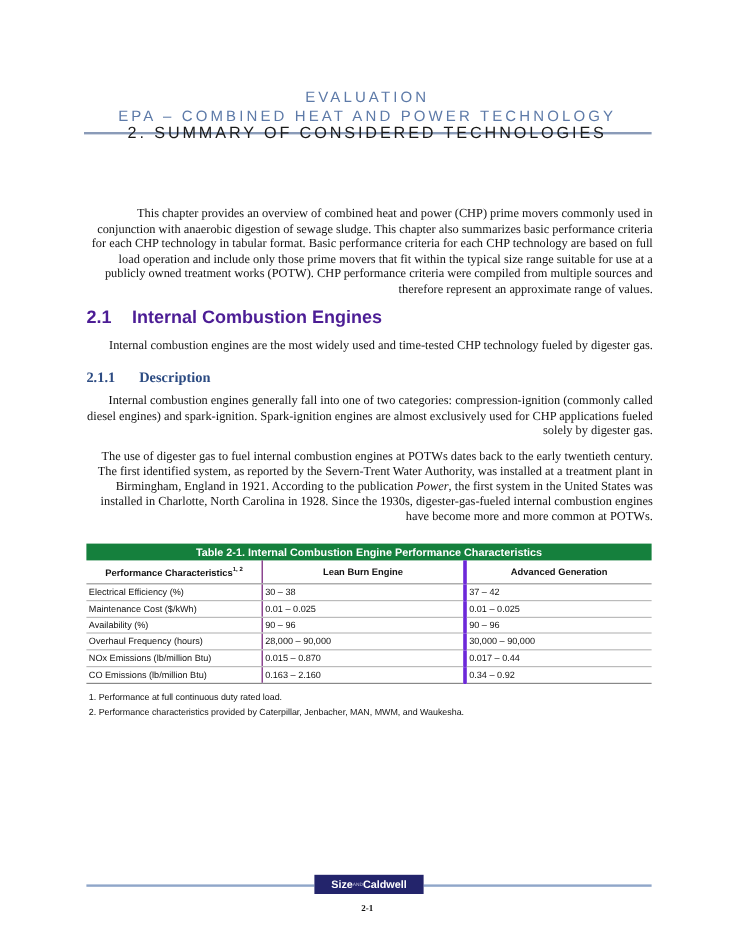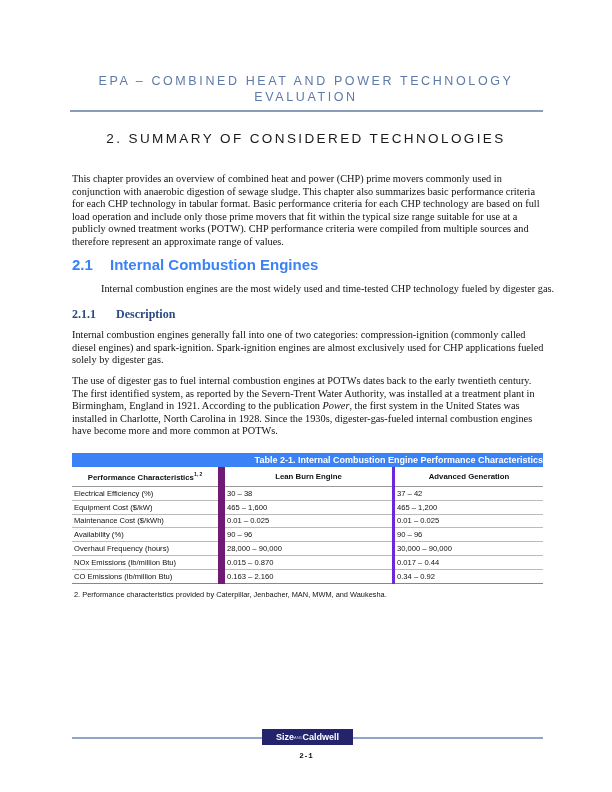--- a/index.html
+++ b/index.html
@@ -6,89 +6,90 @@
     body { width: 612px; height: 792px; position: relative; overflow: hidden; }
     .page { position: absolute; left: 0; top: 0; width: 612px; height: 792px; }
     .doc-title {
       position: absolute; left: 66px; width: 480px; top: 73px;
       text-align: center; color: #5d7aa8;
       font-family: "Liberation Sans", sans-serif; font-size: 12.5px;
       letter-spacing: 2.6px; line-height: 16px;
     }
     .header-rule { position: absolute; left: 70px; width: 473px; top: 110px; height: 1.5px; background: #8a9bb8; }
     .chapter-title {
-      position: absolute; left: 66px; width: 480px; top: 131px;
+      position: absolute; left: 66px; width: 480px; top: 103px;
       text-align: center; color: #1a1a1a;
       font-family: "Liberation Sans", sans-serif; font-size: 13.5px;
       letter-spacing: 2.4px;
     }
     .body-text {
       position: absolute; left: 72px; width: 472px;
       font-family: "Liberation Serif", serif; font-size: 10.3px; line-height: 12.6px;
       color: #111;
+      text-align: right;
     }
     .h2 {
       position: absolute; left: 72px; top: 256px;
       font-family: "Liberation Sans", sans-serif; font-weight: bold; font-size: 15px;
-      color: #3b82f6;
+      color: #4c1d95;
     }
     .h2 .num { display: inline-block; width: 38px; }
     .h3 {
       position: absolute; left: 72px; top: 307px;
       font-family: Liberation Serif, serif; font-weight: bold; font-size: 12px;
       color: #2c4b82;
     }
     .h3 .num { display: inline-block; width: 44px; }
     .table-wrap { position: absolute; left: 72px; top: 453px; width: 471px; }
     .table-caption {
-      background: #3b82f6; color: #ffffff; text-align: right;
+      background: #15803d; color: #ffffff; text-align: center;
       font-family: "Liberation Sans", sans-serif; font-weight: bold; font-size: 9px;
       height: 14px; line-height: 14px;
     }
     table { border-collapse: collapse; width: 471px; font-family: "Liberation Sans", sans-serif; font-size: 7.6px; color: #111; }
     th { font-weight: bold; font-size: 7.8px; height: 17px; text-align: center; border-bottom: 1px solid #999; }
     td { height: 12.8px; padding: 0 0 0 2px; border-bottom: 1px solid #bbb; vertical-align: middle; }
     td.c1, th.c1 { width: 144px; }
-    td.c2, th.c2 { width: 165px; border-left: 7px solid #701a75; }
+    td.c2, th.c2 { width: 165px; border-left: 1px solid #701a75; }
     td.c3, th.c3 { border-left: 3px solid #6d28d9; margin-top: 24px; }
     tr.last td { border-bottom: 1.5px solid #888; }
     sup { font-size: 5px; }
     .footnotes { margin-top: 4px; font-family: "Liberation Sans", sans-serif; font-size: 7.4px; color: #111; line-height: 13px; padding-left: 2px; }
     .footer-rule { position: absolute; top: 737px; height: 1.5px; background: #8fa6c9; }
     .footer-rule.left { left: 72px; width: 190px; }
     .footer-rule.right { left: 353px; width: 190px; }
     .logo {
       position: absolute; left: 262px; top: 729px; width: 91px; height: 16px;
       background: #23246b; color: #ffffff; text-align: center;
       font-family: "Liberation Sans", sans-serif; font-weight: bold; font-size: 9px; line-height: 16px;
     }
     .logo .and { font-size: 4px; font-weight: normal; vertical-align: middle; color: #c9c9e0; }
     .page-number {
       position: absolute; left: 266px; width: 80px; top: 752px; text-align: center;
-      font-family: Liberation Mono, monospace; font-weight: bold; font-size: 7.5px; color: #111;
+      font-family: Liberation Serif, serif; font-weight: bold; font-size: 7.5px; color: #111;
     }
   </style>
 </head>
 <body>
 
 <div class="page">
 
   <div class="doc-title">
+    <div>EVALUATION</div>
     <div>EPA – COMBINED HEAT AND POWER TECHNOLOGY</div>
-    <div>EVALUATION</div>
   </div>
   <div class="header-rule"></div>
   <div class="chapter-title">2. SUMMARY OF CONSIDERED TECHNOLOGIES</div>
 
   <div class="body-text" style="top:173px;">This chapter provides an overview of combined heat and power (CHP) prime movers commonly used in conjunction with anaerobic digestion of sewage sludge.  This chapter also summarizes basic performance criteria for each CHP technology in tabular format.  Basic performance criteria for each CHP technology are based on full load operation and include only those prime movers that fit within the typical size range suitable for use at a publicly owned treatment works (POTW).  CHP performance criteria were compiled from multiple sources and therefore represent an approximate range of values.</div>
 
   <div class="h2">
     <span class="num">2.1</span><span>Internal Combustion Engines</span>
   </div>
-  <div class="body-text" style="top:283px;margin-left:29px;">Internal combustion engines are the most widely used and time-tested CHP technology fueled by digester gas.</div>
+  <div class="body-text" style="top:283px;">Internal combustion engines are the most widely used and time-tested CHP technology fueled by digester gas.</div>
 
   <div class="h3">
     <span class="num">2.1.1</span><span>Description</span>
   </div>
   <div class="body-text" style="top:329px;">Internal combustion engines generally fall into one of two categories:  compression-ignition (commonly called diesel engines) and spark-ignition.  Spark-ignition engines are almost exclusively used for CHP applications fueled solely by digester gas.</div>
   <div class="body-text" style="top:375px;"><span>The use of digester gas to fuel internal combustion engines at POTWs dates back to the early twentieth century.  The first identified system, as reported by the Severn-Trent Water Authority, was installed at a treatment plant in Birmingham, England in 1921.  According to the publication </span><i>Power</i><span>, the first system in the United States was installed in Charlotte, North Carolina in 1928.  Since the 1930s, digester-gas-fueled internal combustion engines have become more and more common at POTWs.</span></div>
 
   <div class="table-wrap">
     <div class="table-caption">Table 2-1.  Internal Combustion Engine Performance Characteristics</div>
     <table>
@@ -97,25 +98,20 @@
           <th class="c1"><span>Performance Characteristics</span><sup>1, 2</sup></th>
           <th class="c2">Lean Burn Engine</th>
           <th class="c3">Advanced Generation</th>
         </tr>
       </thead>
       <tbody id="table-body">
           <tr>
             <td class="c1">Electrical Efficiency (%)</td>
             <td class="c2">30 – 38</td>
             <td class="c3">37 – 42</td>
-          </tr>
-          <tr>
-            <td class="c1">Equipment Cost ($/kW)</td>
-            <td class="c2">465 – 1,600</td>
-            <td class="c3">465 – 1,200</td>
           </tr>
           <tr>
             <td class="c1">Maintenance Cost ($/kWh)</td>
             <td class="c2">0.01 – 0.025</td>
             <td class="c3">0.01 – 0.025</td>
           </tr>
           <tr>
             <td class="c1">Availability (%)</td>
             <td class="c2">90 – 96</td>
             <td class="c3">90 – 96</td>
@@ -131,20 +127,21 @@
             <td class="c3">0.017 – 0.44</td>
           </tr>
           <tr class="last">
             <td class="c1">CO Emissions (lb/million Btu)</td>
             <td class="c2">0.163 – 2.160</td>
             <td class="c3">0.34 – 0.92</td>
           </tr>
         </tbody>
     </table>
     <div class="footnotes">
+      <div>1.  Performance at full continuous duty rated load.</div>
       <div>2.  Performance characteristics provided by Caterpillar, Jenbacher, MAN, MWM, and Waukesha.</div>
     </div>
   </div>
 
   <div class="footer-rule left"></div>
   <div class="footer-rule right"></div>
   <div class="logo"><span>Size</span><span class="and">AND</span><span>Caldwell</span></div>
   <div class="page-number">2-1</div>
 
 </div>

